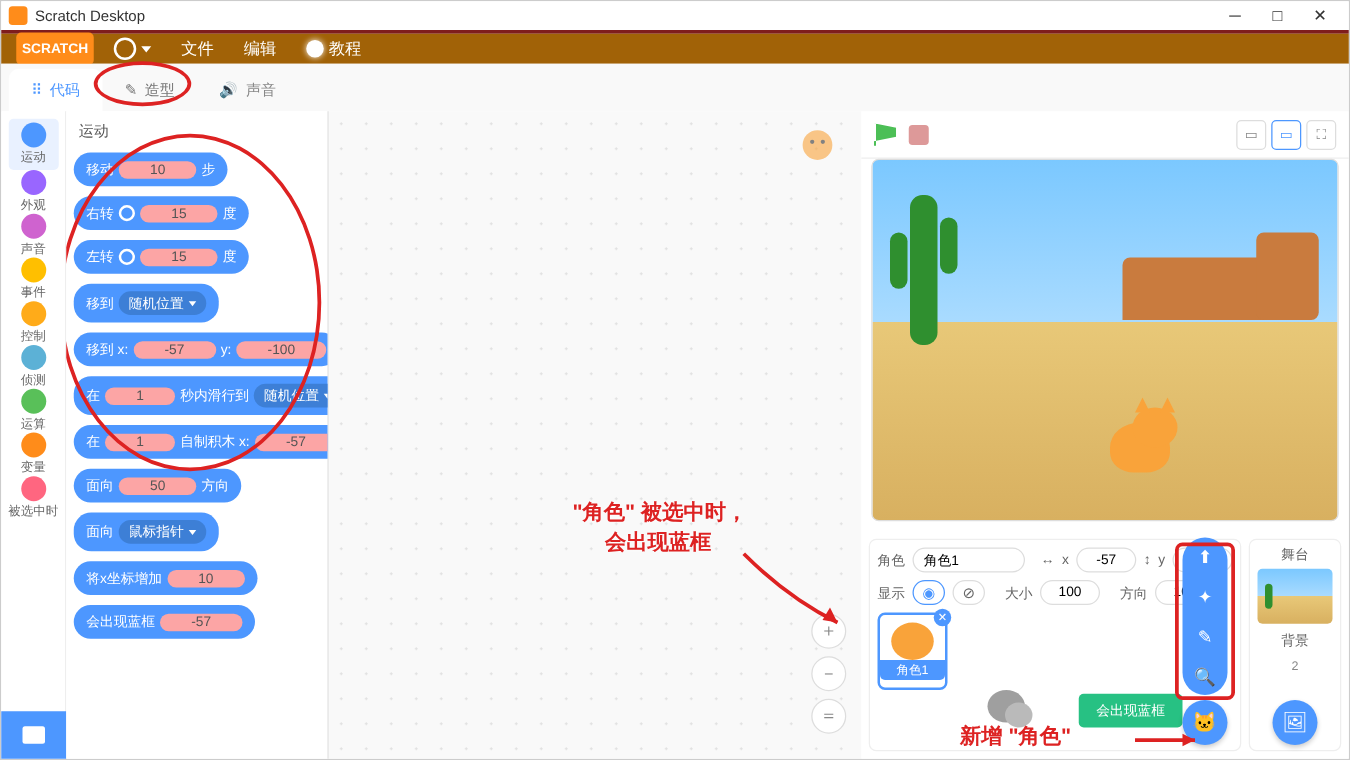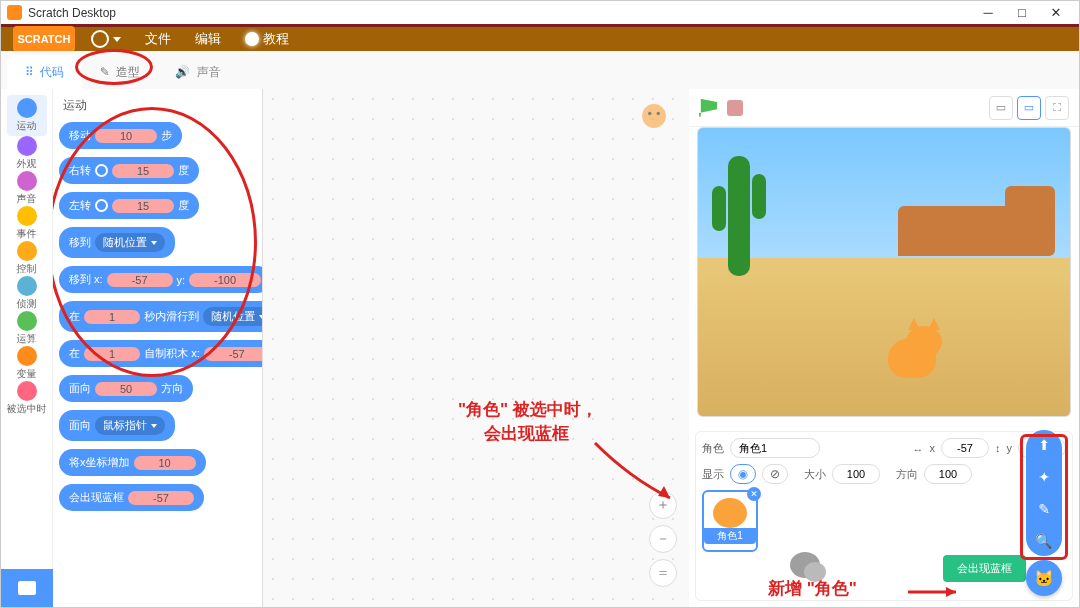--- a/index.html
+++ b/index.html
@@ -318,20 +318,29 @@
             <div class="fic">✎</div>
             <div class="fic">🔍</div>
           </div>
           <div class="fab" style="right:10px;bottom:4px;">
             <span>🐱</span>
           </div>
 
           <div class="redrect" style="right:4px;bottom:40px;width:48px;height:126px;"></div>
         </div>
 
+        <div class="stagepane">
+          <div class="lbl">舞台</div>
+          <div class="bdthumb"></div>
+          <div class="lbl" style="margin-top:6px;">背景</div>
+          <div class="cnt">2</div>
+          <div class="fab" style="right:18px;bottom:4px;">
+            <span>🖼</span>
+          </div>
+        </div>
       </div>
     </div>
   </div>
 </div>
 
 <div class="redtext" style="left:458px;top:398px;">"角色" 被选中时，</div>
 <div class="redtext" style="left:484px;top:422px;">会出现蓝框</div>
 <svg class="redarrow" style="left:590px;top:438px;width:90px;height:70px;">
     <path d="M5 5 Q40 40 80 60" stroke="#d22" stroke-width="3" fill="none"></path>
     <path d="M80 60 l-12 -2 l6 -10 z" fill="#d22"></path>

